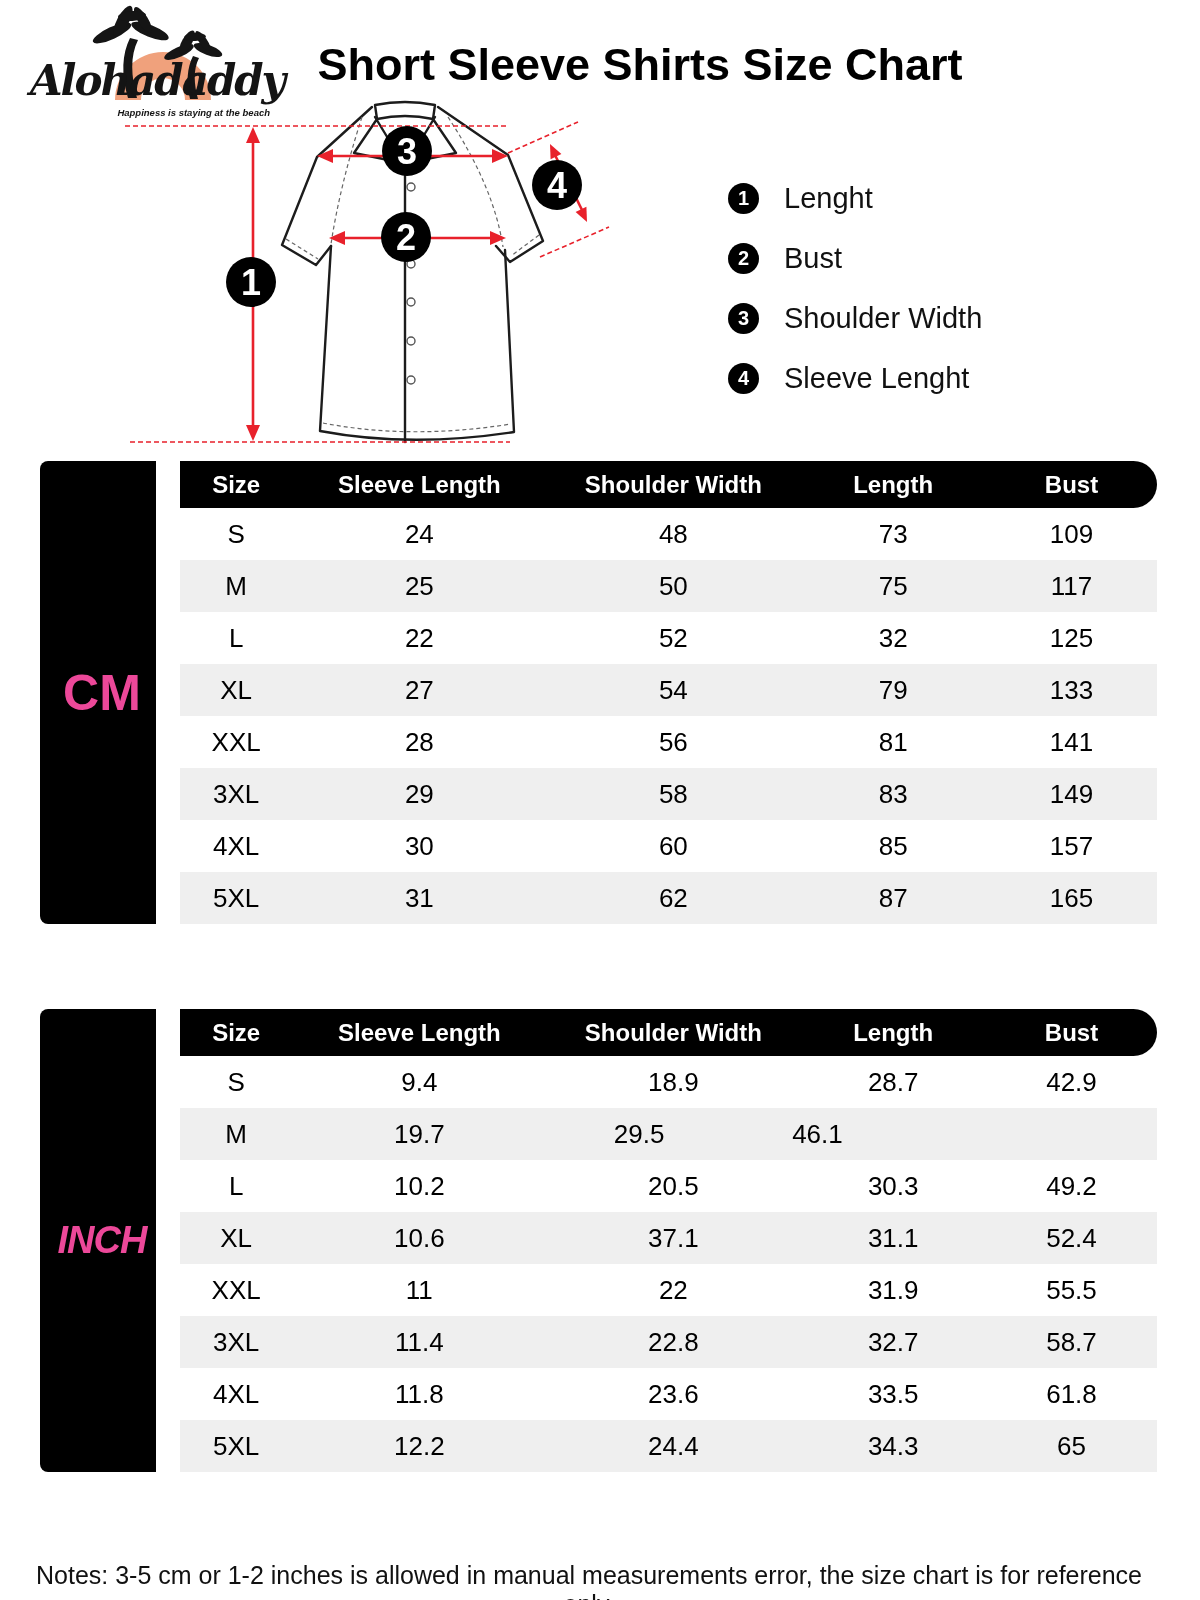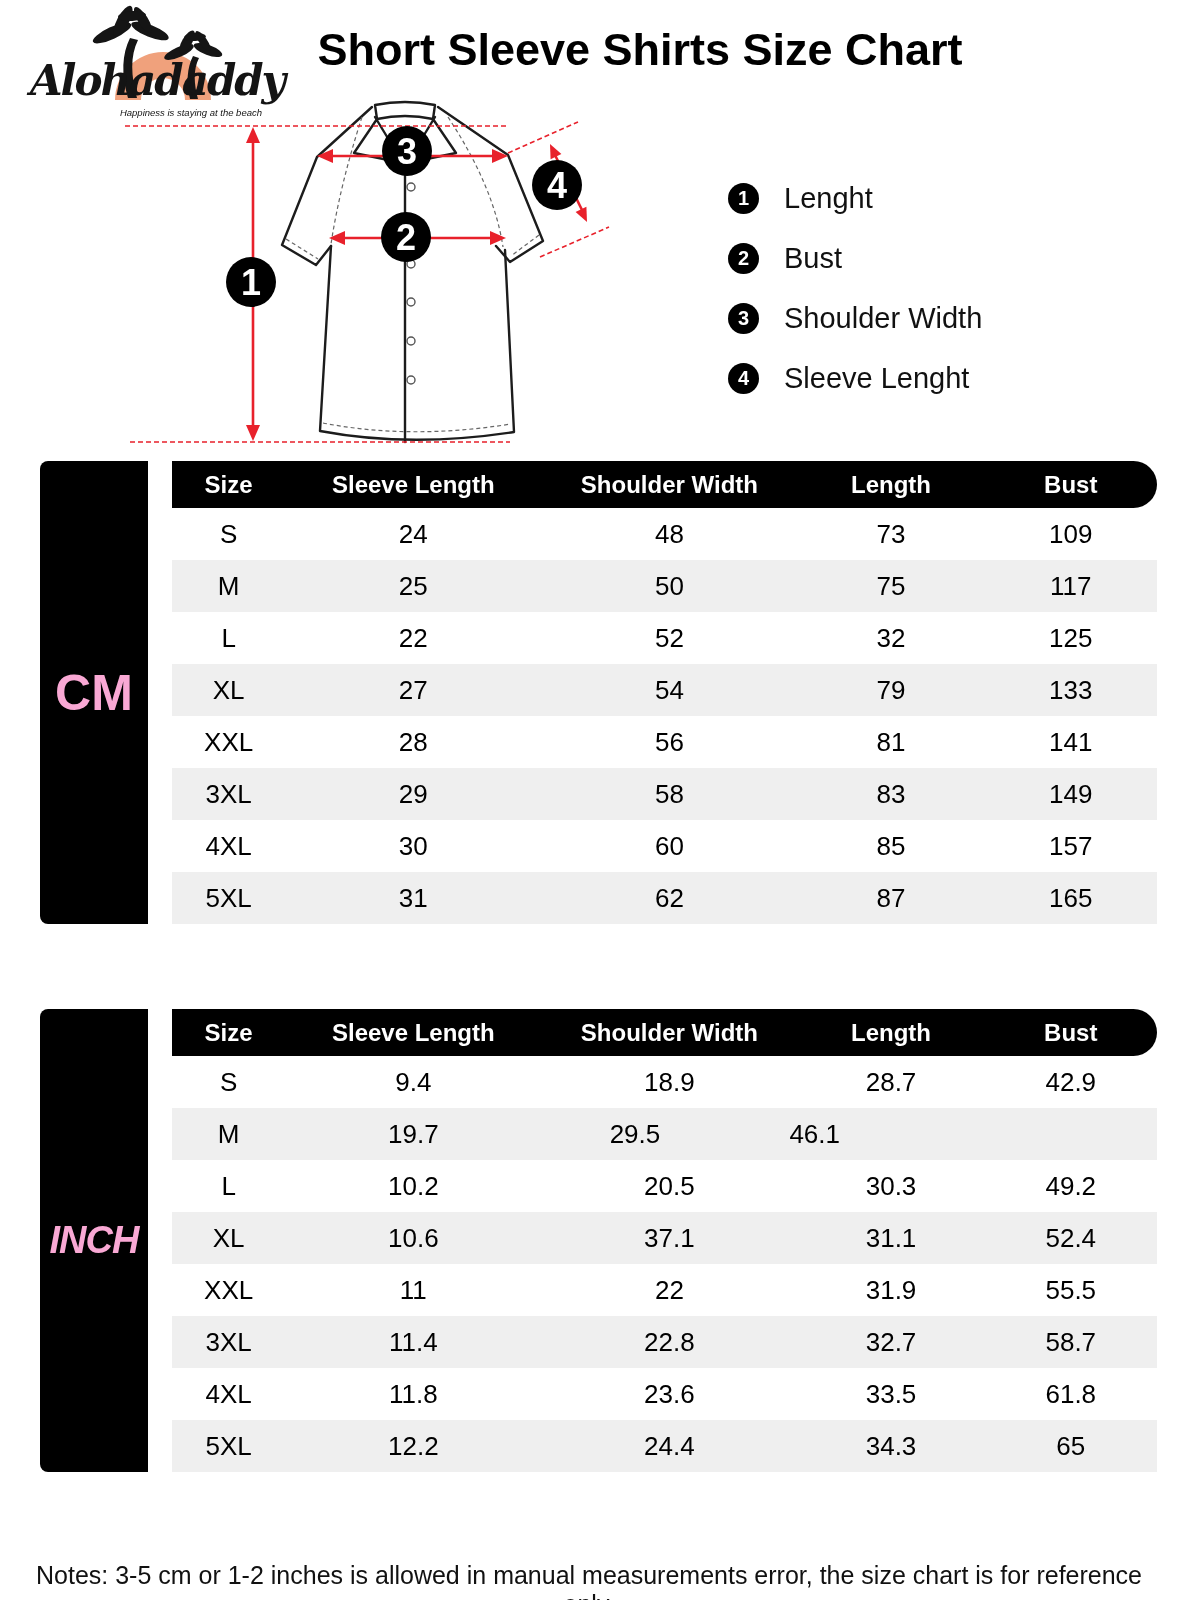--- a/index.html
+++ b/index.html
@@ -5,42 +5,42 @@
   html,body{margin:0;padding:0;background:#fff;}
   body{font-family:"Liberation Sans","DejaVu Sans",sans-serif;color:#000;}
   .page{position:relative;width:1200px;height:1600px;background:#fff;overflow:hidden;}
 
   
   .logo{position:absolute;left:30px;top:4px;width:240px;height:125px;}
   .logo svg{position:absolute;left:0;top:0;}
   .brand{position:absolute;left:0;top:52px;width:240px;text-align:center;
          font-family:"DejaVu Serif","Liberation Serif",serif;font-style:italic;font-weight:bold;
          font-size:42px;letter-spacing:-2px;color:#141414;}
-  .tagline{position:absolute;left:0;top:103px;width:232px;text-align:right;
-           font-style:italic;font-weight:normal;font-size:9.5px;color:#141414;}
-  h1.title{position:absolute;left:250px;top:24px;width:780px;margin:0;text-align:center;
+  .tagline{position:absolute;left:8px;top:103px;width:232px;text-align:right;
+           font-style:italic;font-weight:bold;font-size:9.5px;color:#141414;}
+  h1.title{position:absolute;left:250px;top:39px;width:780px;margin:0;text-align:center;
            font-size:45px;font-weight:bold;letter-spacing:0;}
 
   
   .diagram{position:absolute;left:110px;top:95px;width:500px;height:355px;}
 
   
   .legend{position:absolute;left:728px;top:182px;list-style:none;margin:0;padding:0;}
   .legend li{display:flex;align-items:center;height:32px;margin-bottom:28px;}
   .legend .dot{width:31px;height:31px;border-radius:50%;background:#000;color:#fff;
                display:flex;align-items:center;justify-content:center;
                font-size:20px;font-weight:bold;flex:0 0 31px;}
   .legend .lbl{margin-left:25px;font-size:29px;color:#111;}
 
   
   .sizes{position:absolute;left:40px;width:1117px;height:463px;display:flex;}
   .sizes.cm{top:461px;}
   .sizes.inch{top:1009px;}
-  .band{width:108px;background:#000;color:#f9a8d4;display:flex;align-items:center;justify-content:center;
-        font-weight:bold;border-radius:8px 0 0 8px;}
+  .band{width:108px;background:#000;color:#ec4899;display:flex;align-items:center;justify-content:center;
+        font-weight:bold;border-radius:8px 0 0 8px;padding-left:8px;}
   .cm .band{font-size:50px;}
   .inch .band{font-size:38px;letter-spacing:-1px;font-style:italic;}
   .grid{flex:1;display:flex;flex-direction:column;padding-left:24px;}
   .thead{height:47px;background:#000;border-radius:0 23.5px 23.5px 0;display:flex;align-items:center;
          color:#fff;font-weight:bold;font-size:24px;}
   .th,.td{text-align:center;}
   .c0{width:11.5%;} .c1{width:26%;} .c2{width:26%;} .c3{width:19%;text-align:center;} .c4{width:17.5%;}
   .tr{height:52px;display:flex;align-items:center;font-size:26px;background:#fff;}
   .tr.alt{background:#EFEFEF;}
 

